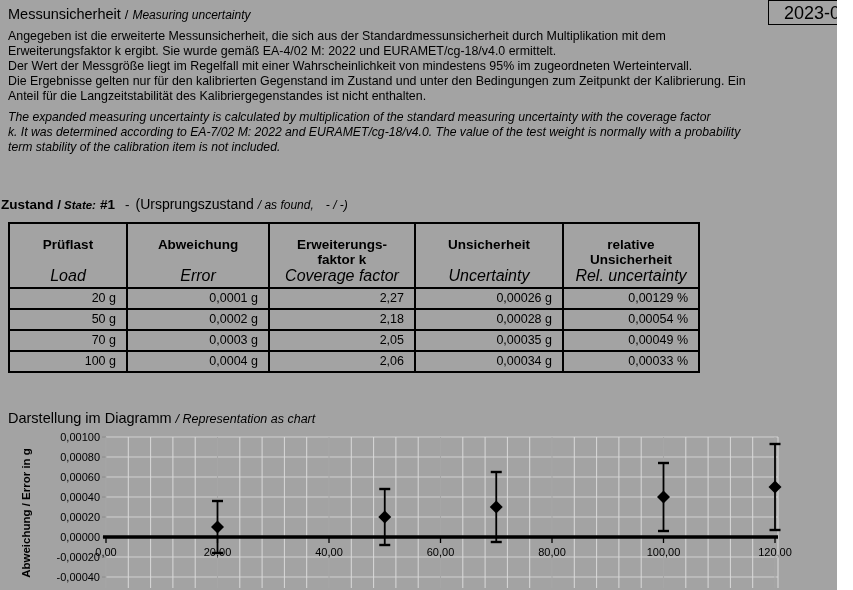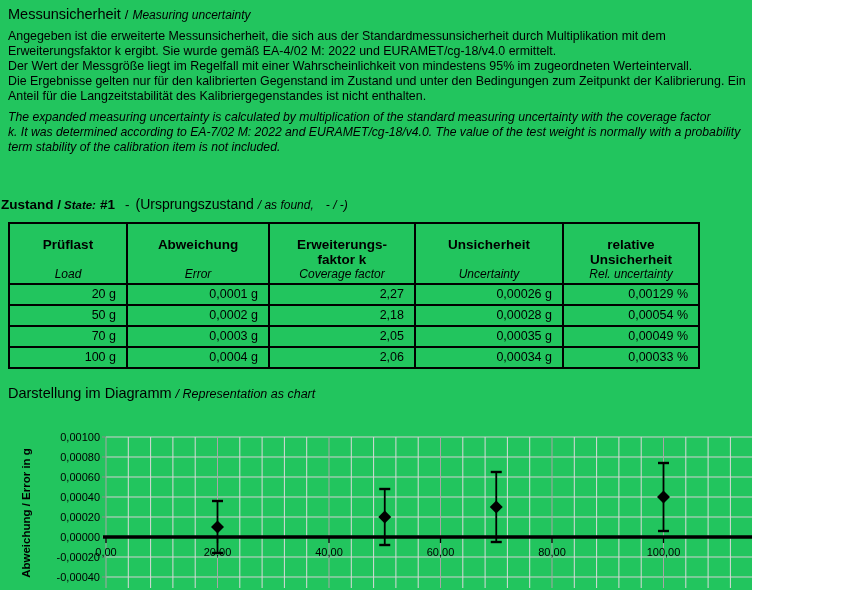--- a/index.html
+++ b/index.html
@@ -1,18 +1,18 @@
 <!DOCTYPE html>
 <html><head>
 <meta charset="utf-8">
 <style>
   html,body{margin:0;padding:0;background:#fff;}
   .doc{
-    position:relative; width:752px; height:590px; overflow:hidden;
-    background:#22c55e; color:#000;
+    position:relative; width:837px; height:590px; overflow:hidden;
+    background:#a3a3a3; color:#000;
     font-family:"Liberation Sans", sans-serif;
   }
   
   .title-row{position:absolute; left:8px; top:5px; white-space:nowrap;}
   .title-de{font-size:14.5px;}
   .title-sep{font-size:13px; margin:0 4px;}
   .title-en{font-size:12px; font-style:italic;}
   .doc-id-box{
     position:absolute; left:768px; top:0px; width:83px; height:25px;
     border:1px solid #000; box-sizing:border-box;
@@ -31,24 +31,24 @@
   .state-desc-de{font-size:14px; margin-left:6px;}
   .state-desc-en{font-style:italic; font-size:12px; margin-left:4px;}
   .state-tail{font-style:italic; font-size:12px; margin-left:12px;}
   
   .tbl-wrap{position:absolute; left:8px; top:222px;}
   table{border-collapse:collapse; table-layout:fixed; width:690px;}
   th,td{border:2px solid #000; box-sizing:border-box; overflow:hidden;}
   th{padding:14px 4px 2px; vertical-align:top; height:54px; font-weight:normal;}
   .hwrap{display:flex; flex-direction:column; justify-content:space-between; height:100%;}
   .h-de{font-weight:bold; font-size:13.5px; line-height:14.5px; white-space:pre-line; text-align:center;}
-  .h-en{font-style:italic; font-size:12px; text-align:center;}
+  .h-en{font-style:italic; font-size:16px; text-align:center;}
   td{font-size:12.5px; text-align:right; padding:2px 10px 2px 2px; height:21px; line-height:15px;}
   
-  .chart-heading{position:absolute; left:8px; top:384px; white-space:nowrap;}
+  .chart-heading{position:absolute; left:8px; top:409px; white-space:nowrap;}
   .chart-heading .de{font-size:14.5px;}
   .chart-heading .en{font-size:12.5px; font-style:italic; margin-left:4px;}
   
   .chart-svg{position:absolute; left:0; top:418px;}
   svg text{font-family:"Liberation Sans", sans-serif; fill:#000;}
 </style>
 </head>
 <body>
 
 <div class="doc">

